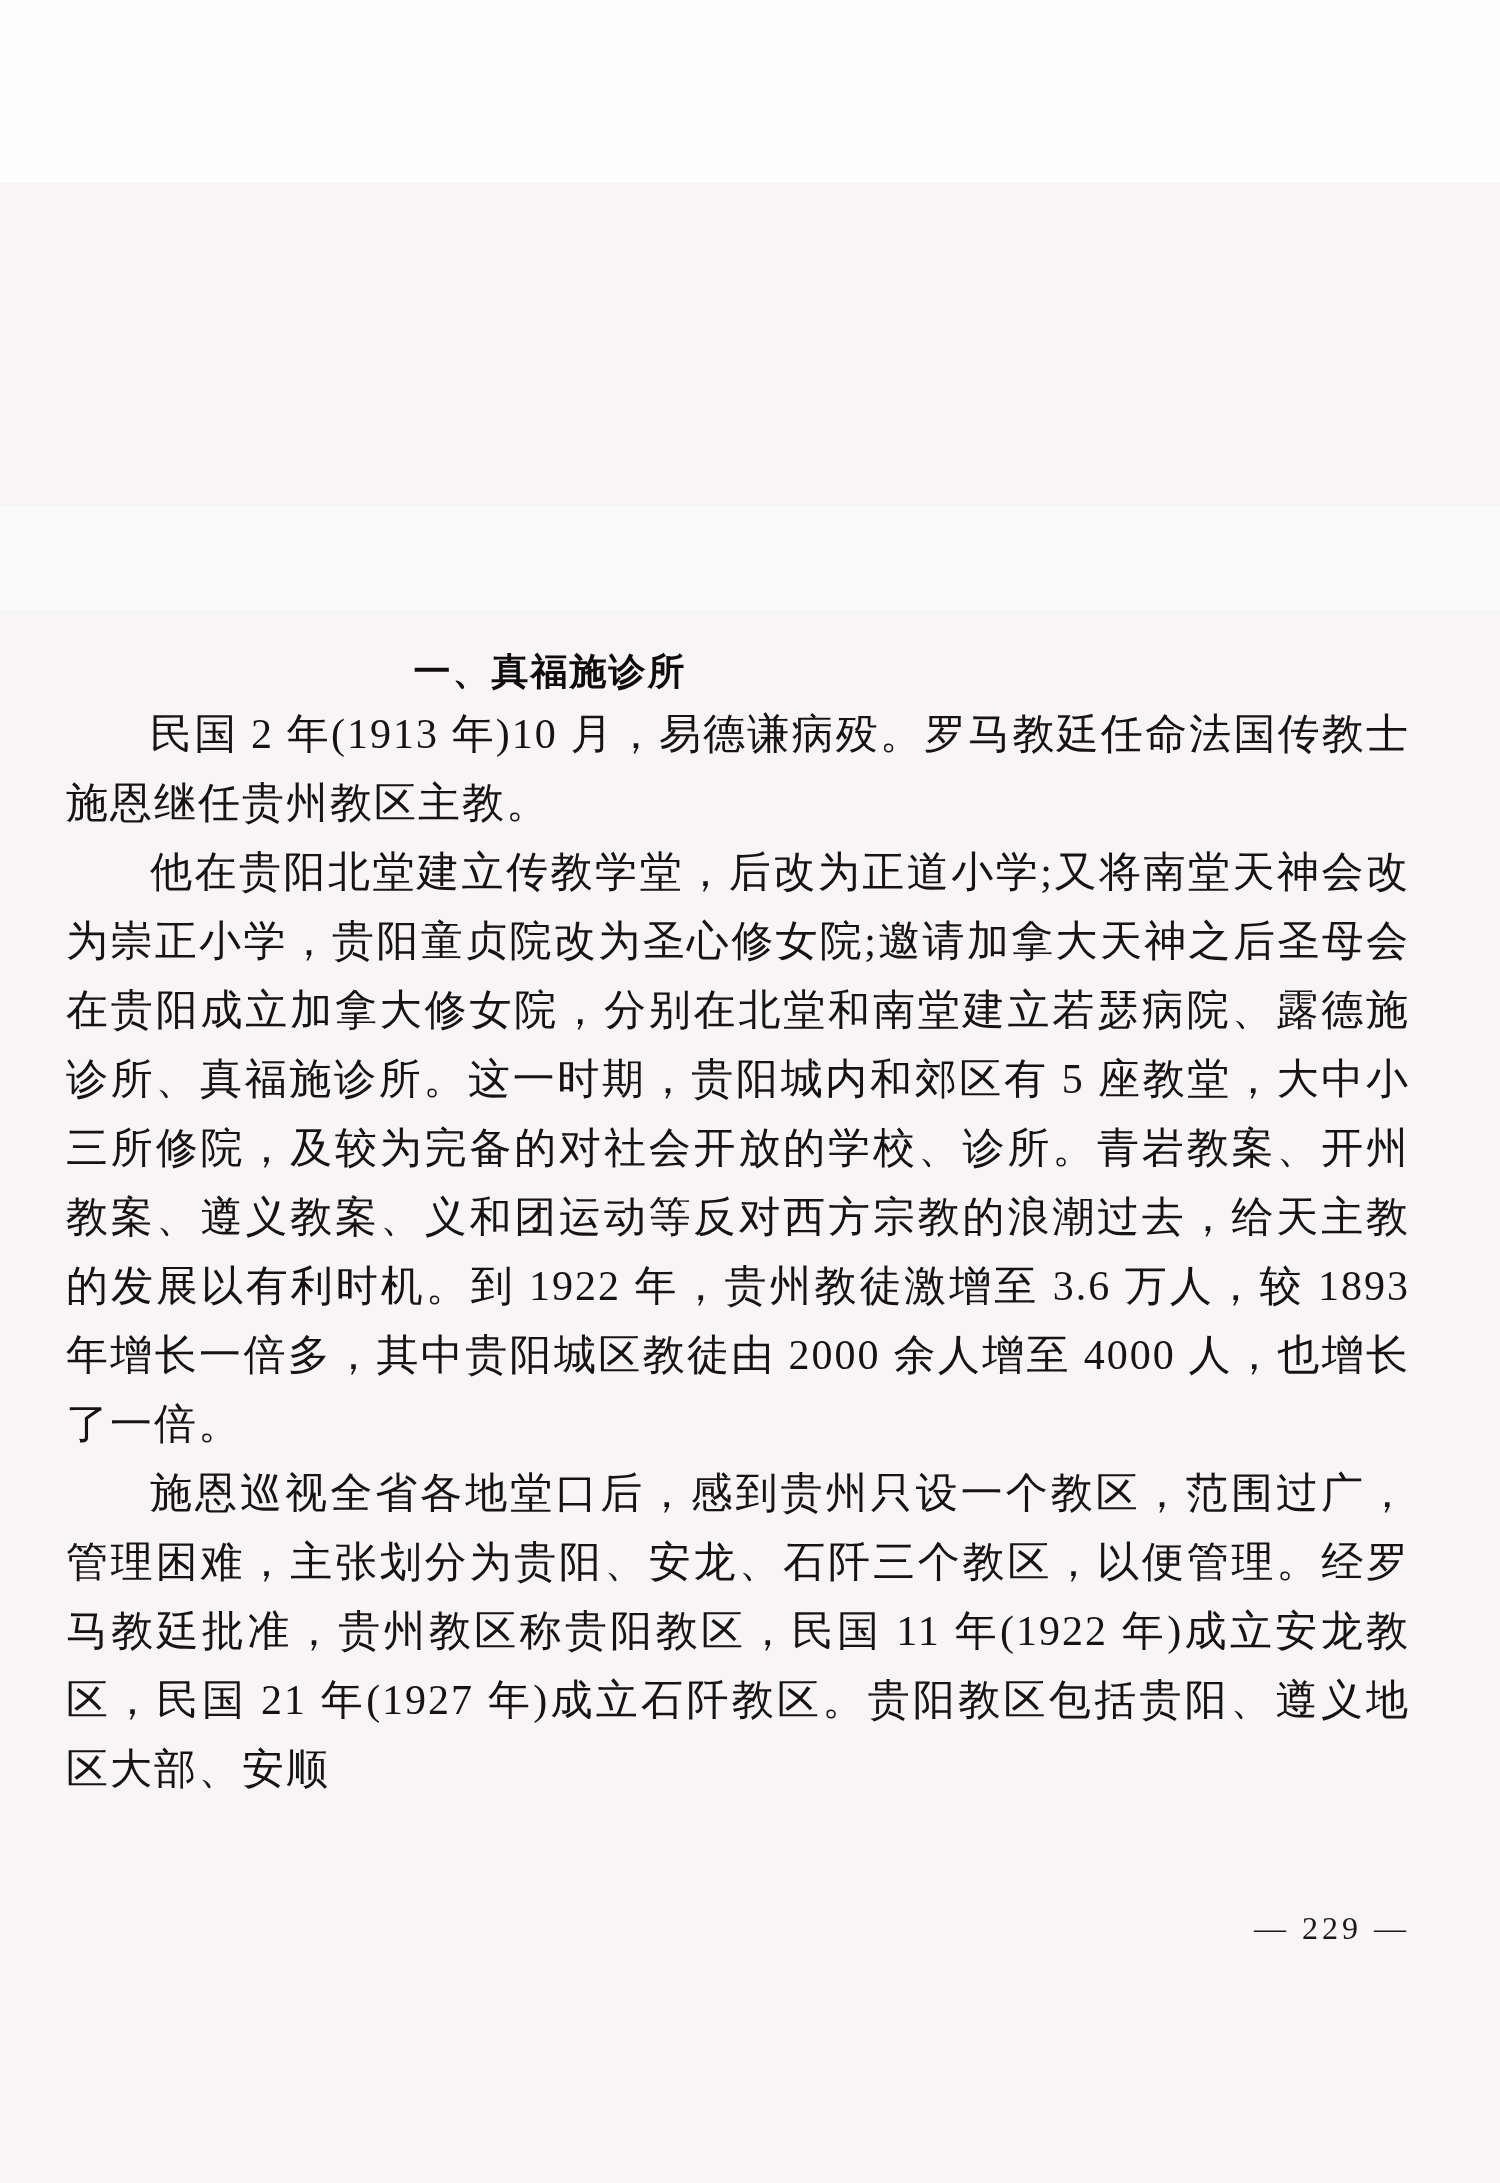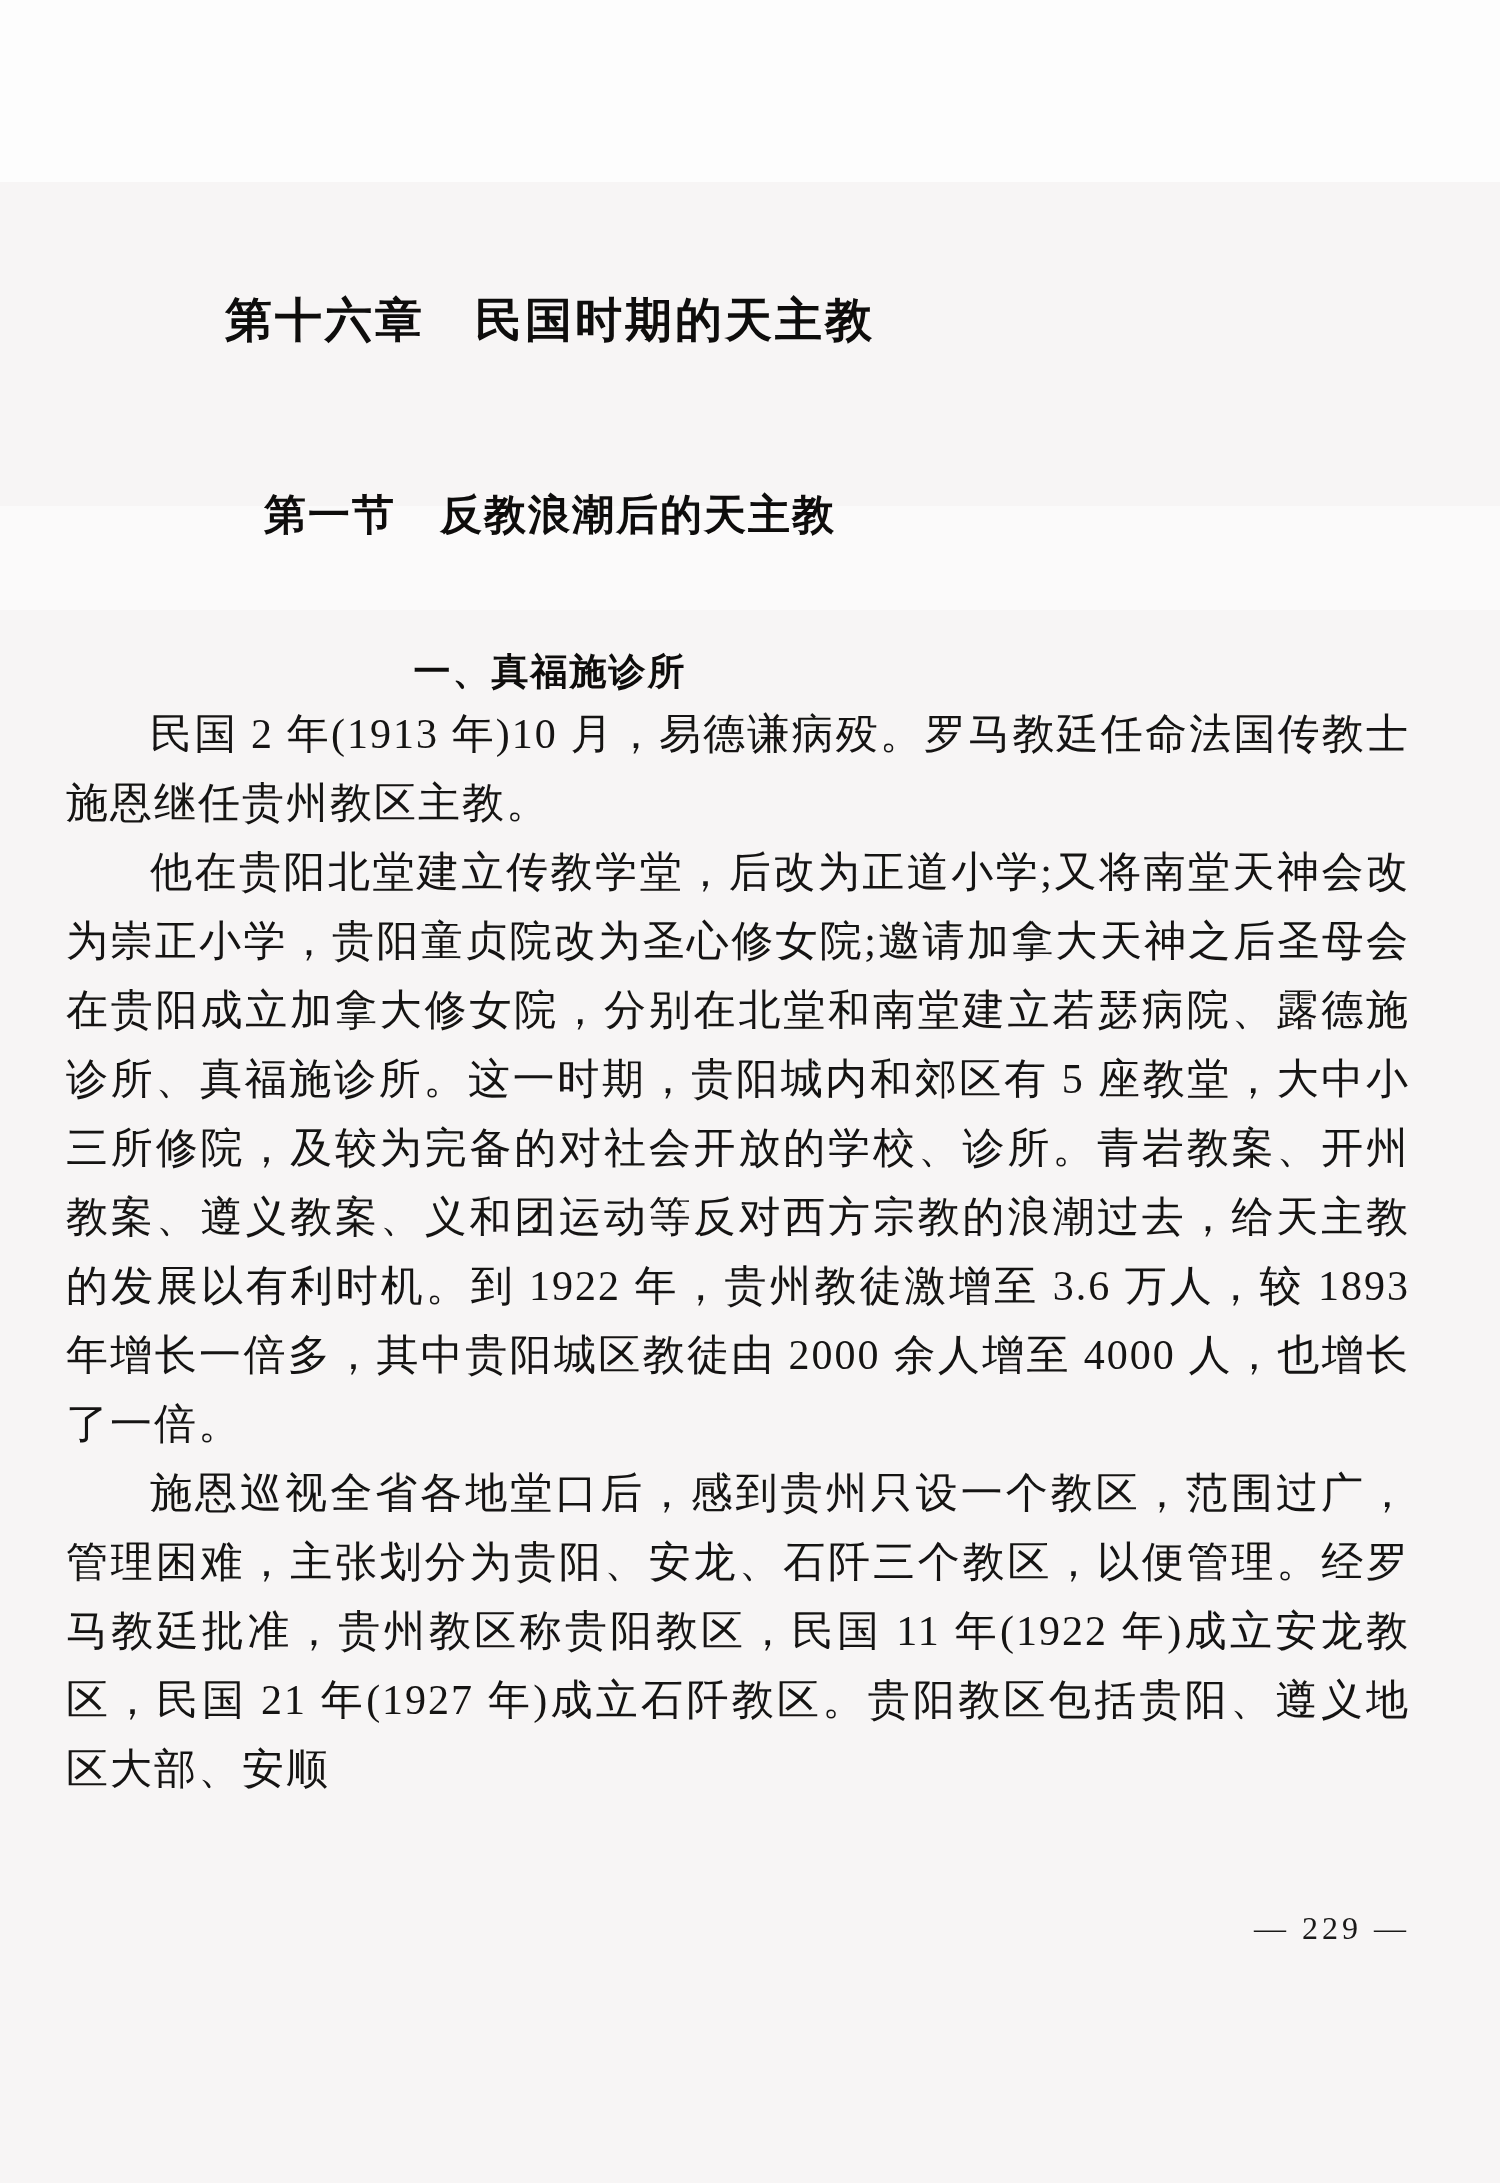--- a/index.html
+++ b/index.html
@@ -81,23 +81,21 @@
     }
   </style>
 </head>
 <body>
 
 <div class="page">
 
   <div class="scan-band-top"></div>
   <div class="scan-band-mid"></div>
 
-  <h1 class="heading chapter-title">第十六章　民国时期的天主教</h1>
 
-  <h2 class="heading section-title">第一节　反教浪潮后的天主教</h2>
 
   <h3 class="heading subsection-title">一、真福施诊所</h3>
 
   <div class="body-text">
     <p>民国 2 年(1913 年)10 月，易德谦病殁。罗马教廷任命法国传教士施恩继任贵州教区主教。</p>
     <p>他在贵阳北堂建立传教学堂，后改为正道小学;又将南堂天神会改为崇正小学，贵阳童贞院改为圣心修女院;邀请加拿大天神之后圣母会在贵阳成立加拿大修女院，分别在北堂和南堂建立若瑟病院、露德施诊所、真福施诊所。这一时期，贵阳城内和郊区有 5 座教堂，大中小三所修院，及较为完备的对社会开放的学校、诊所。青岩教案、开州教案、遵义教案、义和团运动等反对西方宗教的浪潮过去，给天主教的发展以有利时机。到 1922 年，贵州教徒激增至 3.6 万人，较 1893 年增长一倍多，其中贵阳城区教徒由 2000 余人增至 4000 人，也增长了一倍。</p>
     <p>施恩巡视全省各地堂口后，感到贵州只设一个教区，范围过广，管理困难，主张划分为贵阳、安龙、石阡三个教区，以便管理。经罗马教廷批准，贵州教区称贵阳教区，民国 11 年(1922 年)成立安龙教区，民国 21 年(1927 年)成立石阡教区。贵阳教区包括贵阳、遵义地区大部、安顺</p>
   </div>
 
   <div class="page-number">— 229 —</div>

